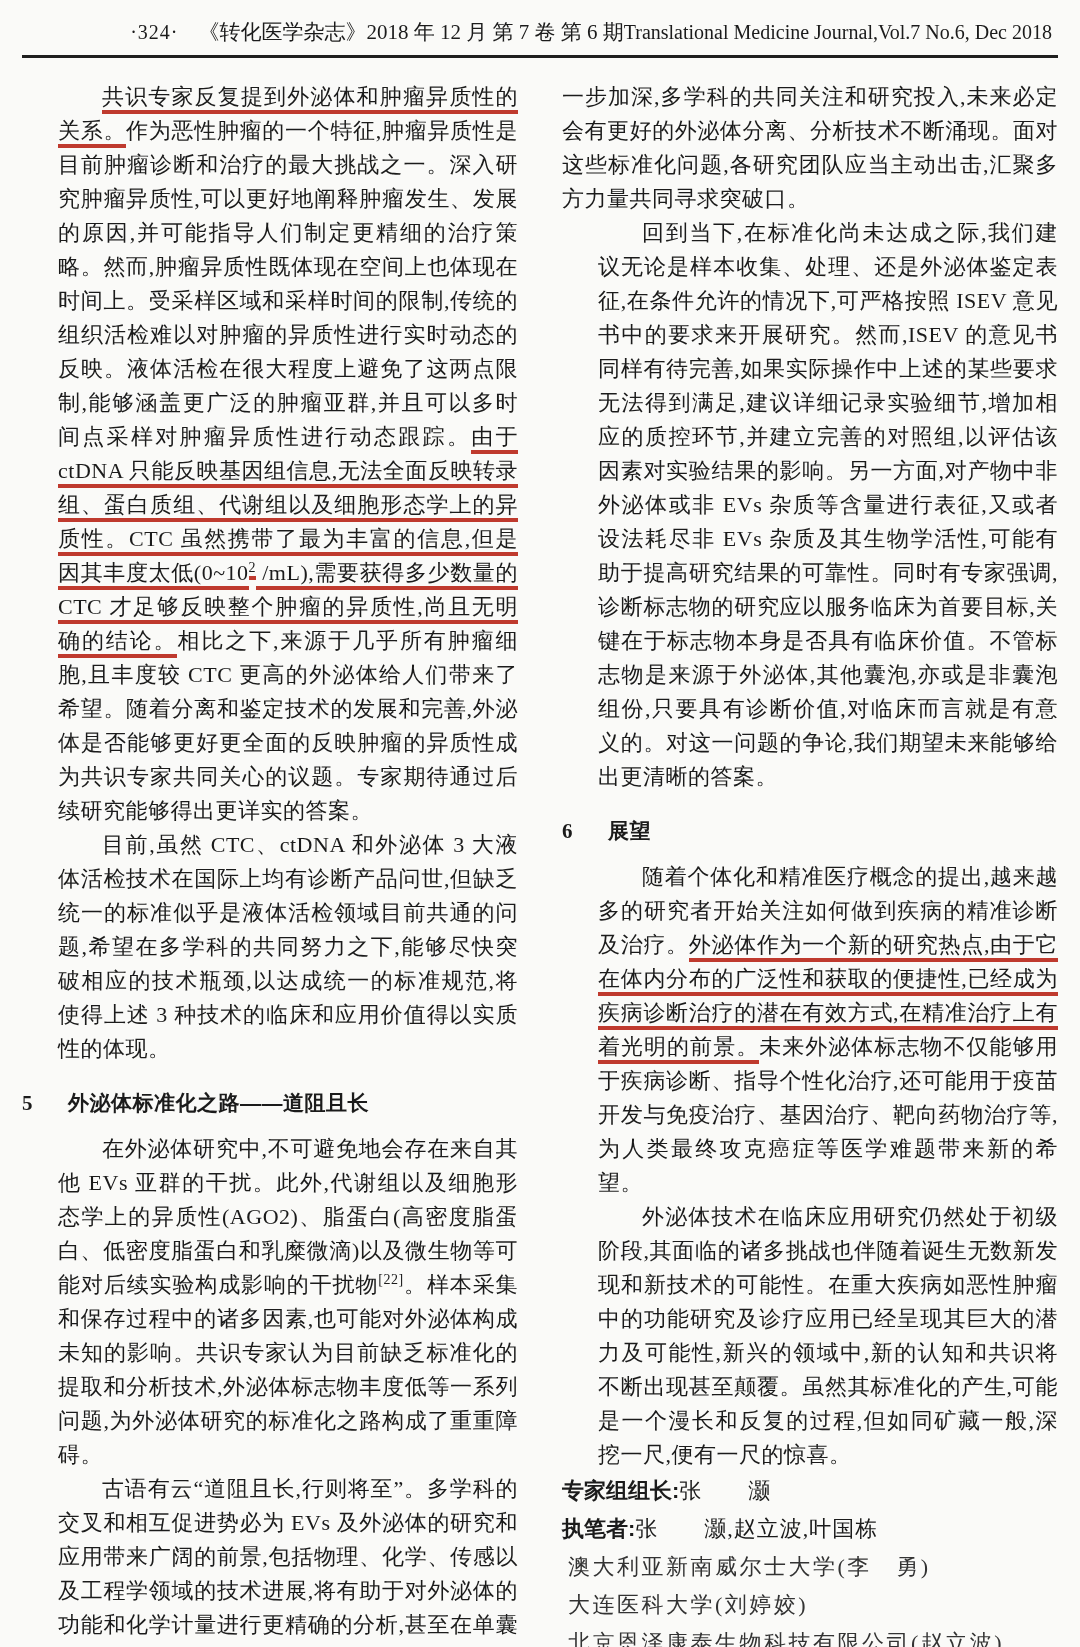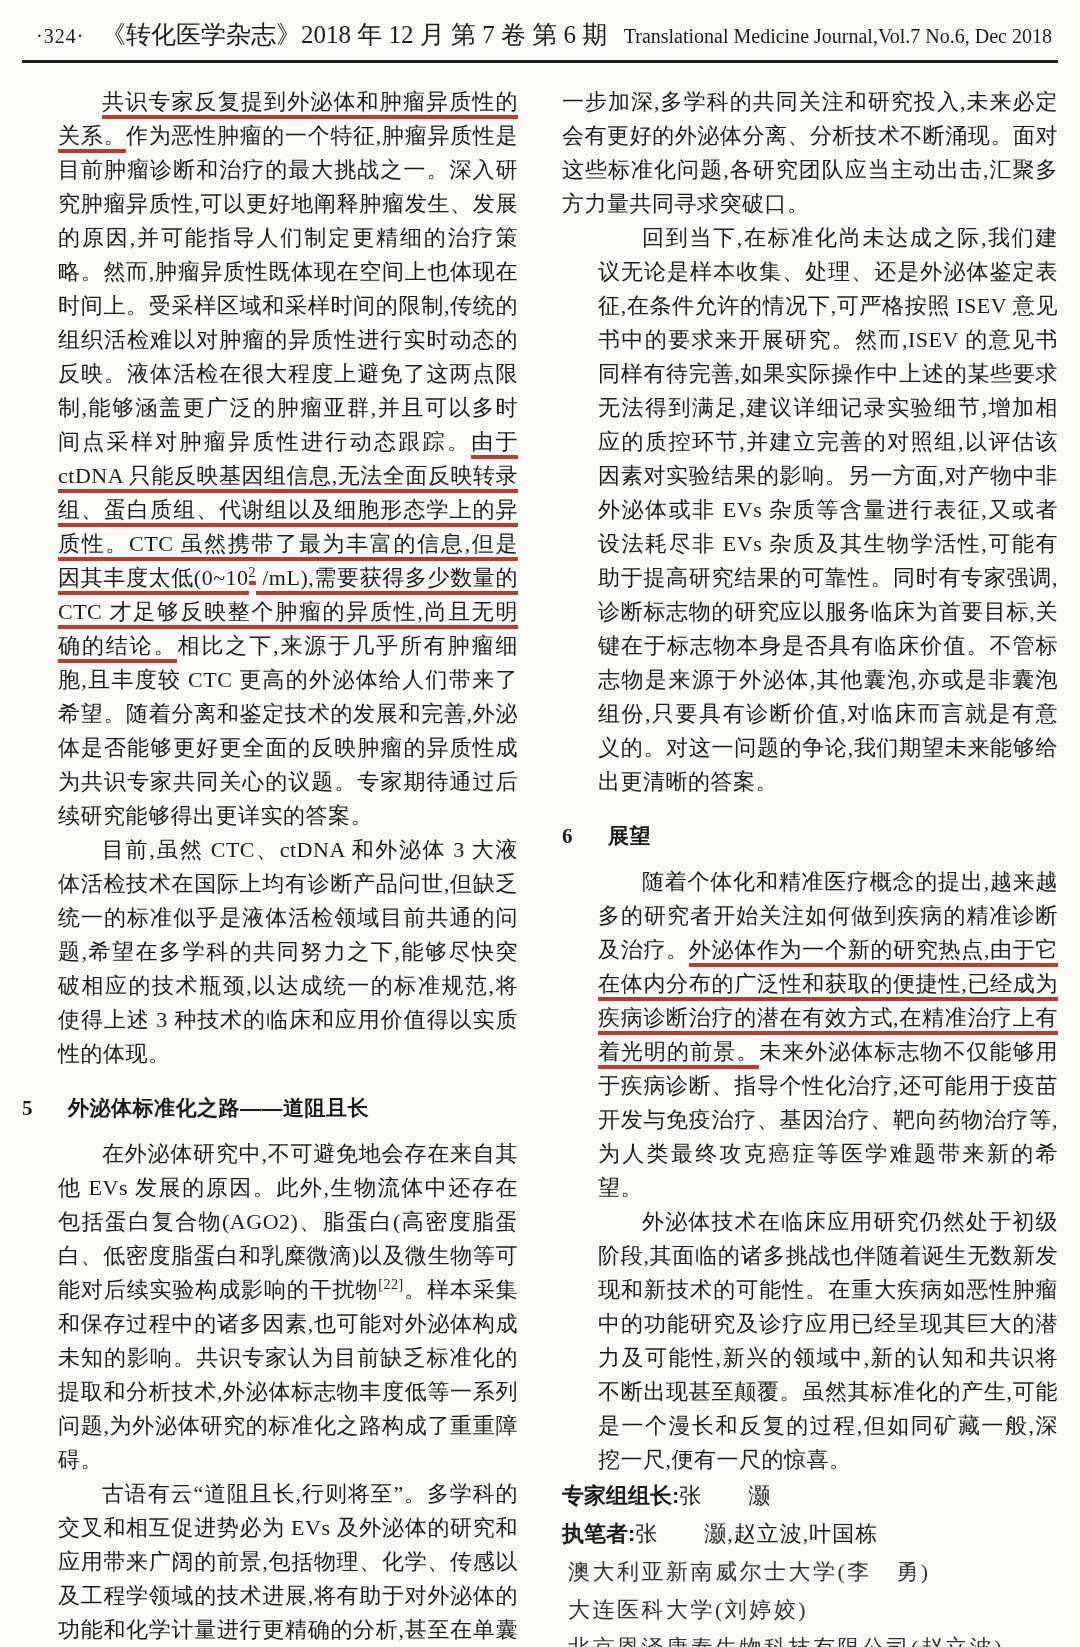--- a/index.html
+++ b/index.html
@@ -4,24 +4,24 @@
 <style>
   html,body{margin:0;padding:0;}
   body{
     width:1080px;height:1647px;overflow:hidden;
     background:#fafaf8;
     font-family:"Liberation Serif","DejaVu Serif",serif;
     color:#1b1b1b;
   }
   .page{padding:12px 22px 0 22px;box-sizing:border-box;}
   
-  .hdr{display:flex;justify-content:space-between;align-items:baseline;
-       font-size:20px;padding:6px 6px 0 14px;white-space:nowrap;gap:14px;}
+  .hdr{display:flex;justify-content:flex-end;align-items:baseline;
+       font-size:20px;padding:6px 6px 0 14px;white-space:nowrap;}
   .hdr .pn{letter-spacing:1px;}
-  .hdr .cn{font-size:25px;}
+  .hdr .cn{font-size:21px;margin-left:20px;}
   .hdr .en{font-size:20px;}
   .rule{height:0;border-top:3px solid #1f1f1f;margin-top:9px;}
   
   .cols{display:flex;gap:44px;margin-top:22px;}
   .col{width:496px;box-sizing:border-box;}
   
   .col p{
     margin:0;font-size:22px;line-height:34px;text-align:justify;
     text-justify:inter-character;letter-spacing:0.5px;
   }
@@ -52,21 +52,21 @@
     <span class="pn">·324·</span>
     <span class="cn">《转化医学杂志》2018 年 12 月 第 7 卷 第 6 期</span>
     <span class="en">Translational Medicine Journal,Vol.7 No.6, Dec 2018</span>
   </div>
   <div class="rule"></div>
   <div class="cols">
     <div class="col" id="col-left">
         <p class="ind"><span class="u-red">共识专家反复提到外泌体和肿瘤异质性的关系。</span><span>作为恶性肿瘤的一个特征,肿瘤异质性是目前肿瘤诊断和治疗的最大挑战之一。深入研究肿瘤异质性,可以更好地阐释肿瘤发生、发展的原因,并可能指导人们制定更精细的治疗策略。然而,肿瘤异质性既体现在空间上也体现在时间上。受采样区域和采样时间的限制,传统的组织活检难以对肿瘤的异质性进行实时动态的反映。液体活检在很大程度上避免了这两点限制,能够涵盖更广泛的肿瘤亚群,并且可以多时间点采样对肿瘤异质性进行动态跟踪。</span><span class="u-red">由于 ctDNA 只能反映基因组信息,无法全面反映转录组、蛋白质组、代谢组以及细胞形态学上的异质性。CTC 虽然携带了最为丰富的信息,但是因其丰度太低(0~10</span><sup class="u-red">2</sup><span class="u-red"> /mL),需要获得多少数量的 CTC 才足够反映整个肿瘤的异质性,尚且无明确的结论。</span><span>相比之下,来源于几乎所有肿瘤细胞,且丰度较 CTC 更高的外泌体给人们带来了希望。随着分离和鉴定技术的发展和完善,外泌体是否能够更好更全面的反映肿瘤的异质性成为共识专家共同关心的议题。专家期待通过后续研究能够得出更详实的答案。</span></p>
         <p class="ind"><span>目前,虽然 CTC、ctDNA 和外泌体 3 大液体活检技术在国际上均有诊断产品问世,但缺乏统一的标准似乎是液体活检领域目前共通的问题,希望在多学科的共同努力之下,能够尽快突破相应的技术瓶颈,以达成统一的标准规范,将使得上述 3 种技术的临床和应用价值得以实质性的体现。</span></p>
         <div class="sec"><span class="num">5</span><span>外泌体标准化之路——道阻且长</span></div>
-        <p class="ind"><span>在外泌体研究中,不可避免地会存在来自其他 EVs 发展的原因。此外,生物流体中还存在包括蛋白复合物(AGO2)、脂蛋白(高密度脂蛋白、低密度脂蛋白和乳糜微滴)以及微生物等可能对后续实验构成影响的干扰物</span><sup>[22]</sup><span>。样本采集和保存过程中的诸多因素,也可能对外泌体构成未知的影响。共识专家认为目前缺乏标准化的提取和分析技术,外泌体标志物丰度低等一系列问题,为外泌体研究的标准化之路构成了重重障碍。</span></p>
+        <p class="ind"><span>在外泌体研究中,不可避免地会存在来自其他 EVs 亚群的干扰。此外,代谢组以及细胞形态学上的异质性(AGO2)、脂蛋白(高密度脂蛋白、低密度脂蛋白和乳糜微滴)以及微生物等可能对后续实验构成影响的干扰物</span><sup>[22]</sup><span>。样本采集和保存过程中的诸多因素,也可能对外泌体构成未知的影响。共识专家认为目前缺乏标准化的提取和分析技术,外泌体标志物丰度低等一系列问题,为外泌体研究的标准化之路构成了重重障碍。</span></p>
         <p class="ind"><span>古语有云“道阻且长,行则将至”。多学科的交叉和相互促进势必为 EVs 及外泌体的研究和应用带来广阔的前景,包括物理、化学、传感以及工程学领域的技术进展,将有助于对外泌体的功能和化学计量进行更精确的分析,甚至在单囊泡水平对其组份进行鉴定及表征。人造 EVs 标准品的研制等工作,将有利于 EVs 及其内含物回收效率的标准化校验,并促进独立验证结果。随着新技术的不断发展,尤其是对外泌体的理化特性、生物学功能的理解进</span></p>
       </div>
     <div class="col" id="col-right">
         <p><span>一步加深,多学科的共同关注和研究投入,未来必定会有更好的外泌体分离、分析技术不断涌现。面对这些标准化问题,各研究团队应当主动出击,汇聚多方力量共同寻求突破口。</span></p>
         <p class="ind"><span>回到当下,在标准化尚未达成之际,我们建议无论是样本收集、处理、还是外泌体鉴定表征,在条件允许的情况下,可严格按照 ISEV 意见书中的要求来开展研究。然而,ISEV 的意见书同样有待完善,如果实际操作中上述的某些要求无法得到满足,建议详细记录实验细节,增加相应的质控环节,并建立完善的对照组,以评估该因素对实验结果的影响。另一方面,对产物中非外泌体或非 EVs 杂质等含量进行表征,又或者设法耗尽非 EVs 杂质及其生物学活性,可能有助于提高研究结果的可靠性。同时有专家强调,诊断标志物的研究应以服务临床为首要目标,关键在于标志物本身是否具有临床价值。不管标志物是来源于外泌体,其他囊泡,亦或是非囊泡组份,只要具有诊断价值,对临床而言就是有意义的。对这一问题的争论,我们期望未来能够给出更清晰的答案。</span></p>
         <div class="sec"><span class="num">6</span><span>展望</span></div>
         <p class="ind"><span>随着个体化和精准医疗概念的提出,越来越多的研究者开始关注如何做到疾病的精准诊断及治疗。</span><span class="u-red">外泌体作为一个新的研究热点,由于它在体内分布的广泛性和获取的便捷性,已经成为疾病诊断治疗的潜在有效方式,在精准治疗上有着光明的前景。</span><span>未来外泌体标志物不仅能够用于疾病诊断、指导个性化治疗,还可能用于疫苗开发与免疫治疗、基因治疗、靶向药物治疗等,为人类最终攻克癌症等医学难题带来新的希望。</span></p>
         <p class="ind"><span>外泌体技术在临床应用研究仍然处于初级阶段,其面临的诸多挑战也伴随着诞生无数新发现和新技术的可能性。在重大疾病如恶性肿瘤中的功能研究及诊疗应用已经呈现其巨大的潜力及可能性,新兴的领域中,新的认知和共识将不断出现甚至颠覆。虽然其标准化的产生,可能是一个漫长和反复的过程,但如同矿藏一般,深挖一尺,便有一尺的惊喜。</span></p>
         <div class="cr"><span class="lbl">专家组组长:</span><span>张　　灏</span></div>
         <div class="cr"><span class="lbl">执笔者:</span><span>张　　灏,赵立波,叶国栋</span></div>

